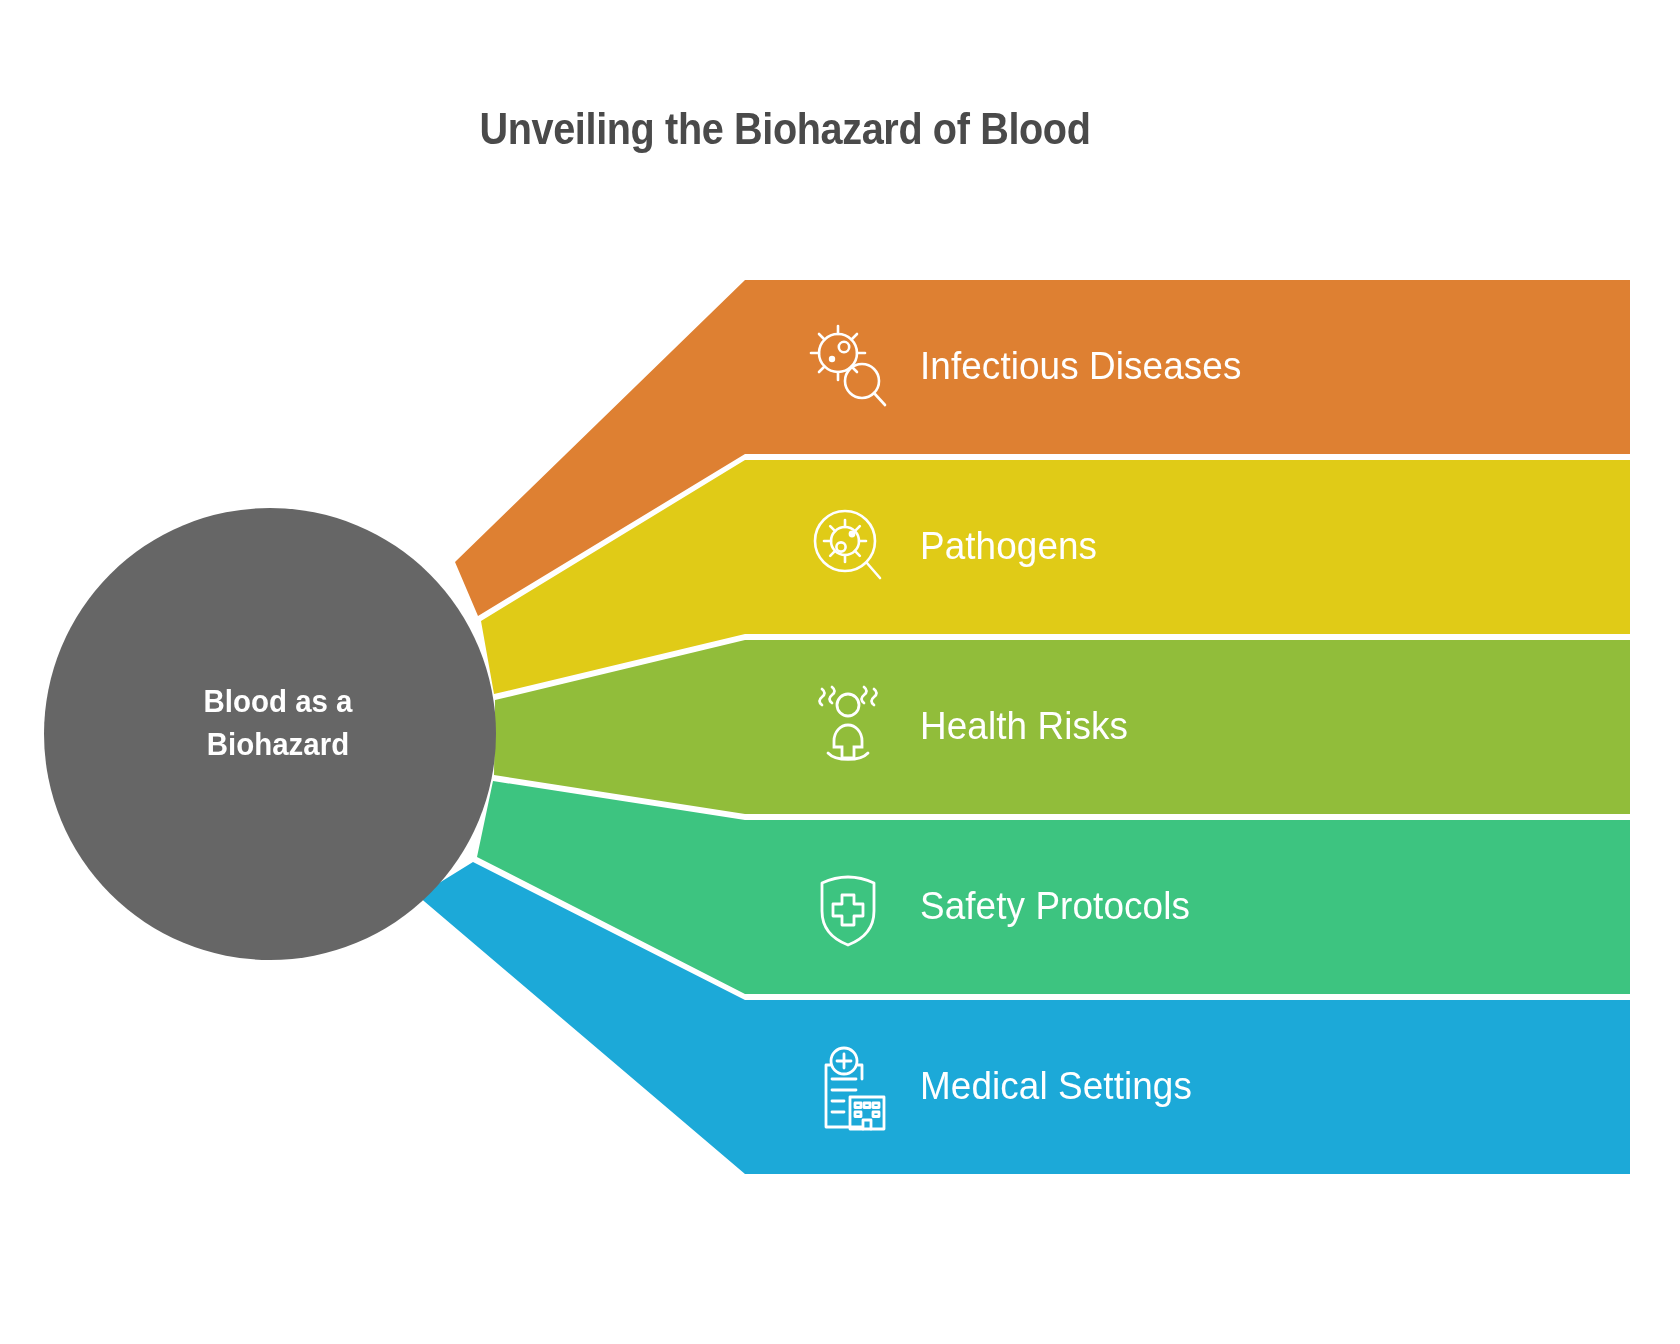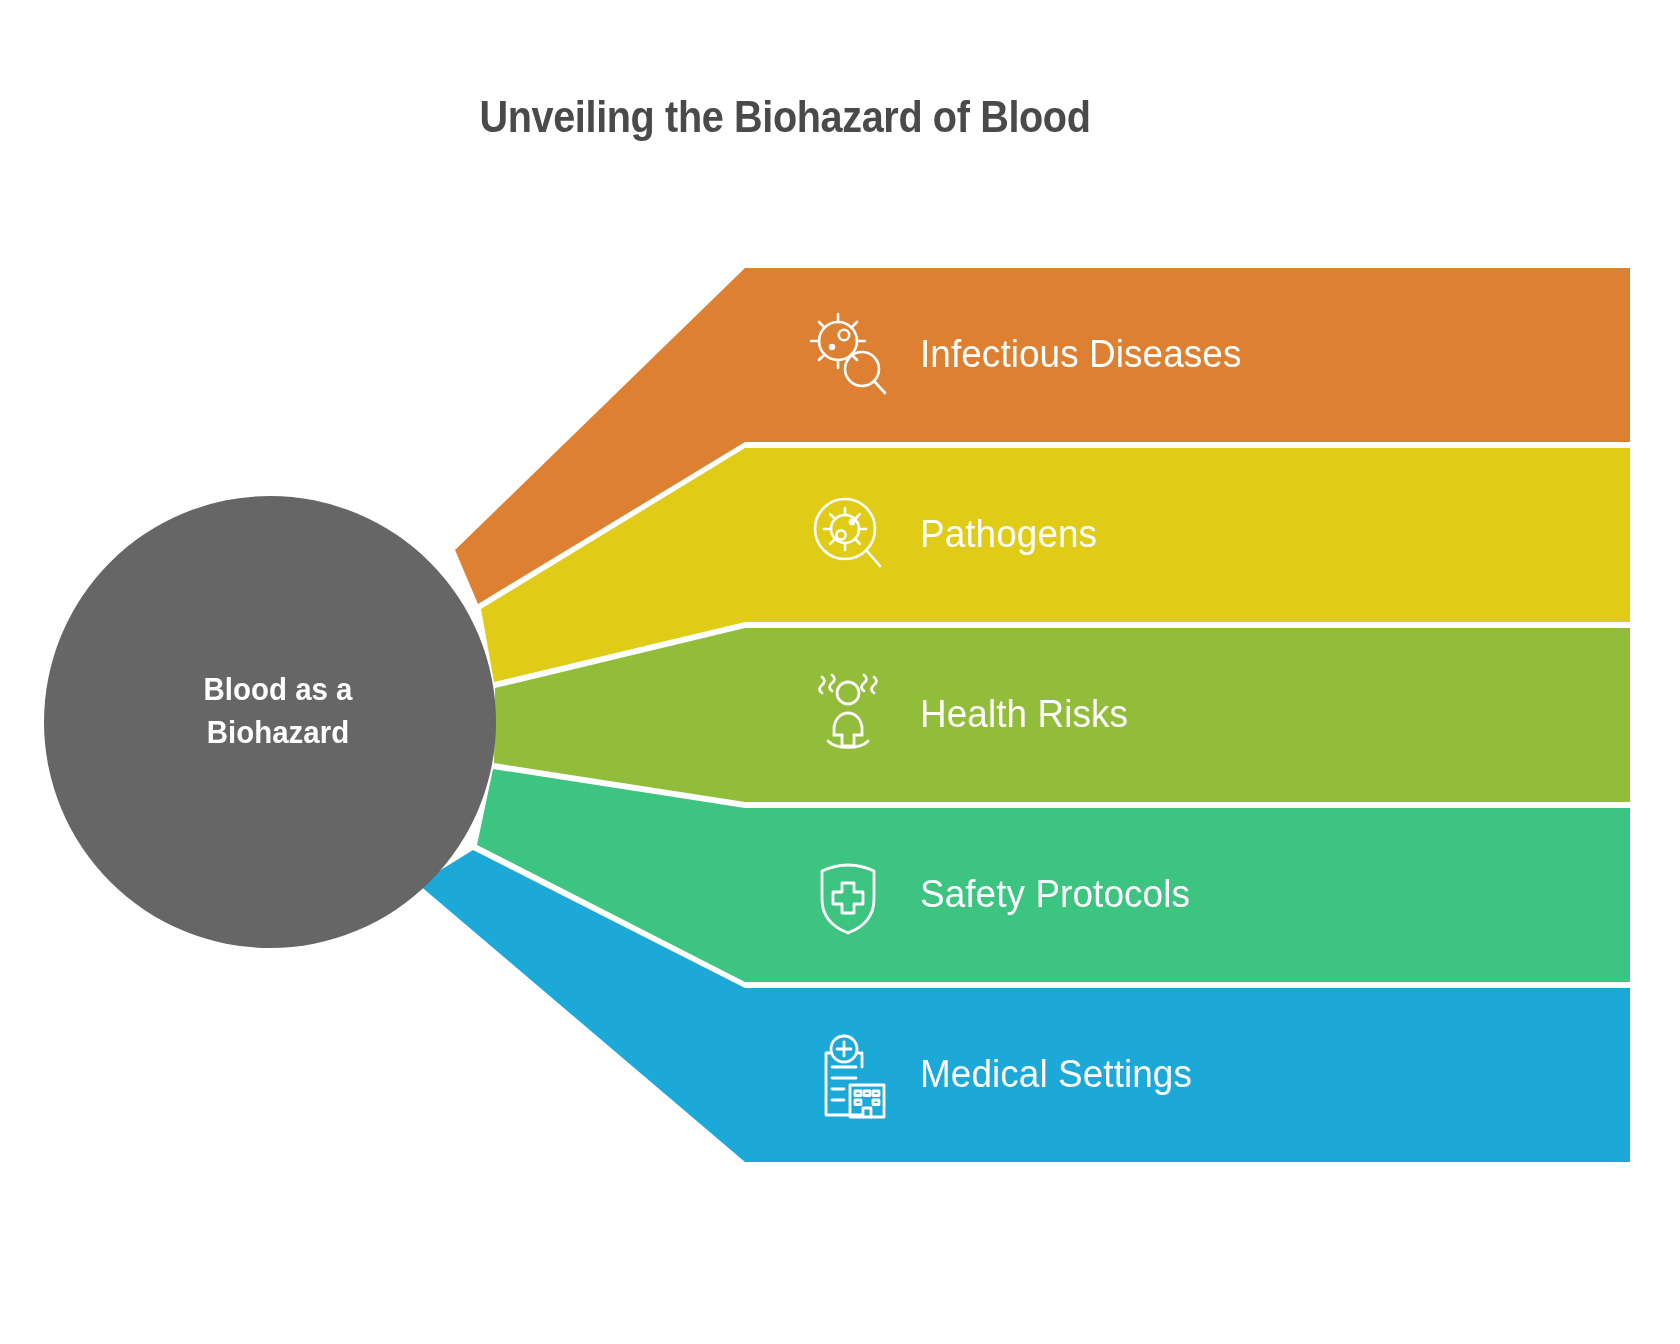--- a/index.html
+++ b/index.html
@@ -11,20 +11,21 @@
     width: 1680px;
     height: 1344px;
     font-family: "Liberation Sans", sans-serif;
     overflow: hidden;
   }
   #stage {
     position: relative;
     width: 1680px;
     height: 1083px;
     background: #ffffff;
+    margin-top: 12px;
   }
   #diagram-svg {
     position: absolute;
     left: 0;
     top: 0;
     width: 1680px;
     height: 1344px;
   }
   .title {
     position: absolute;

